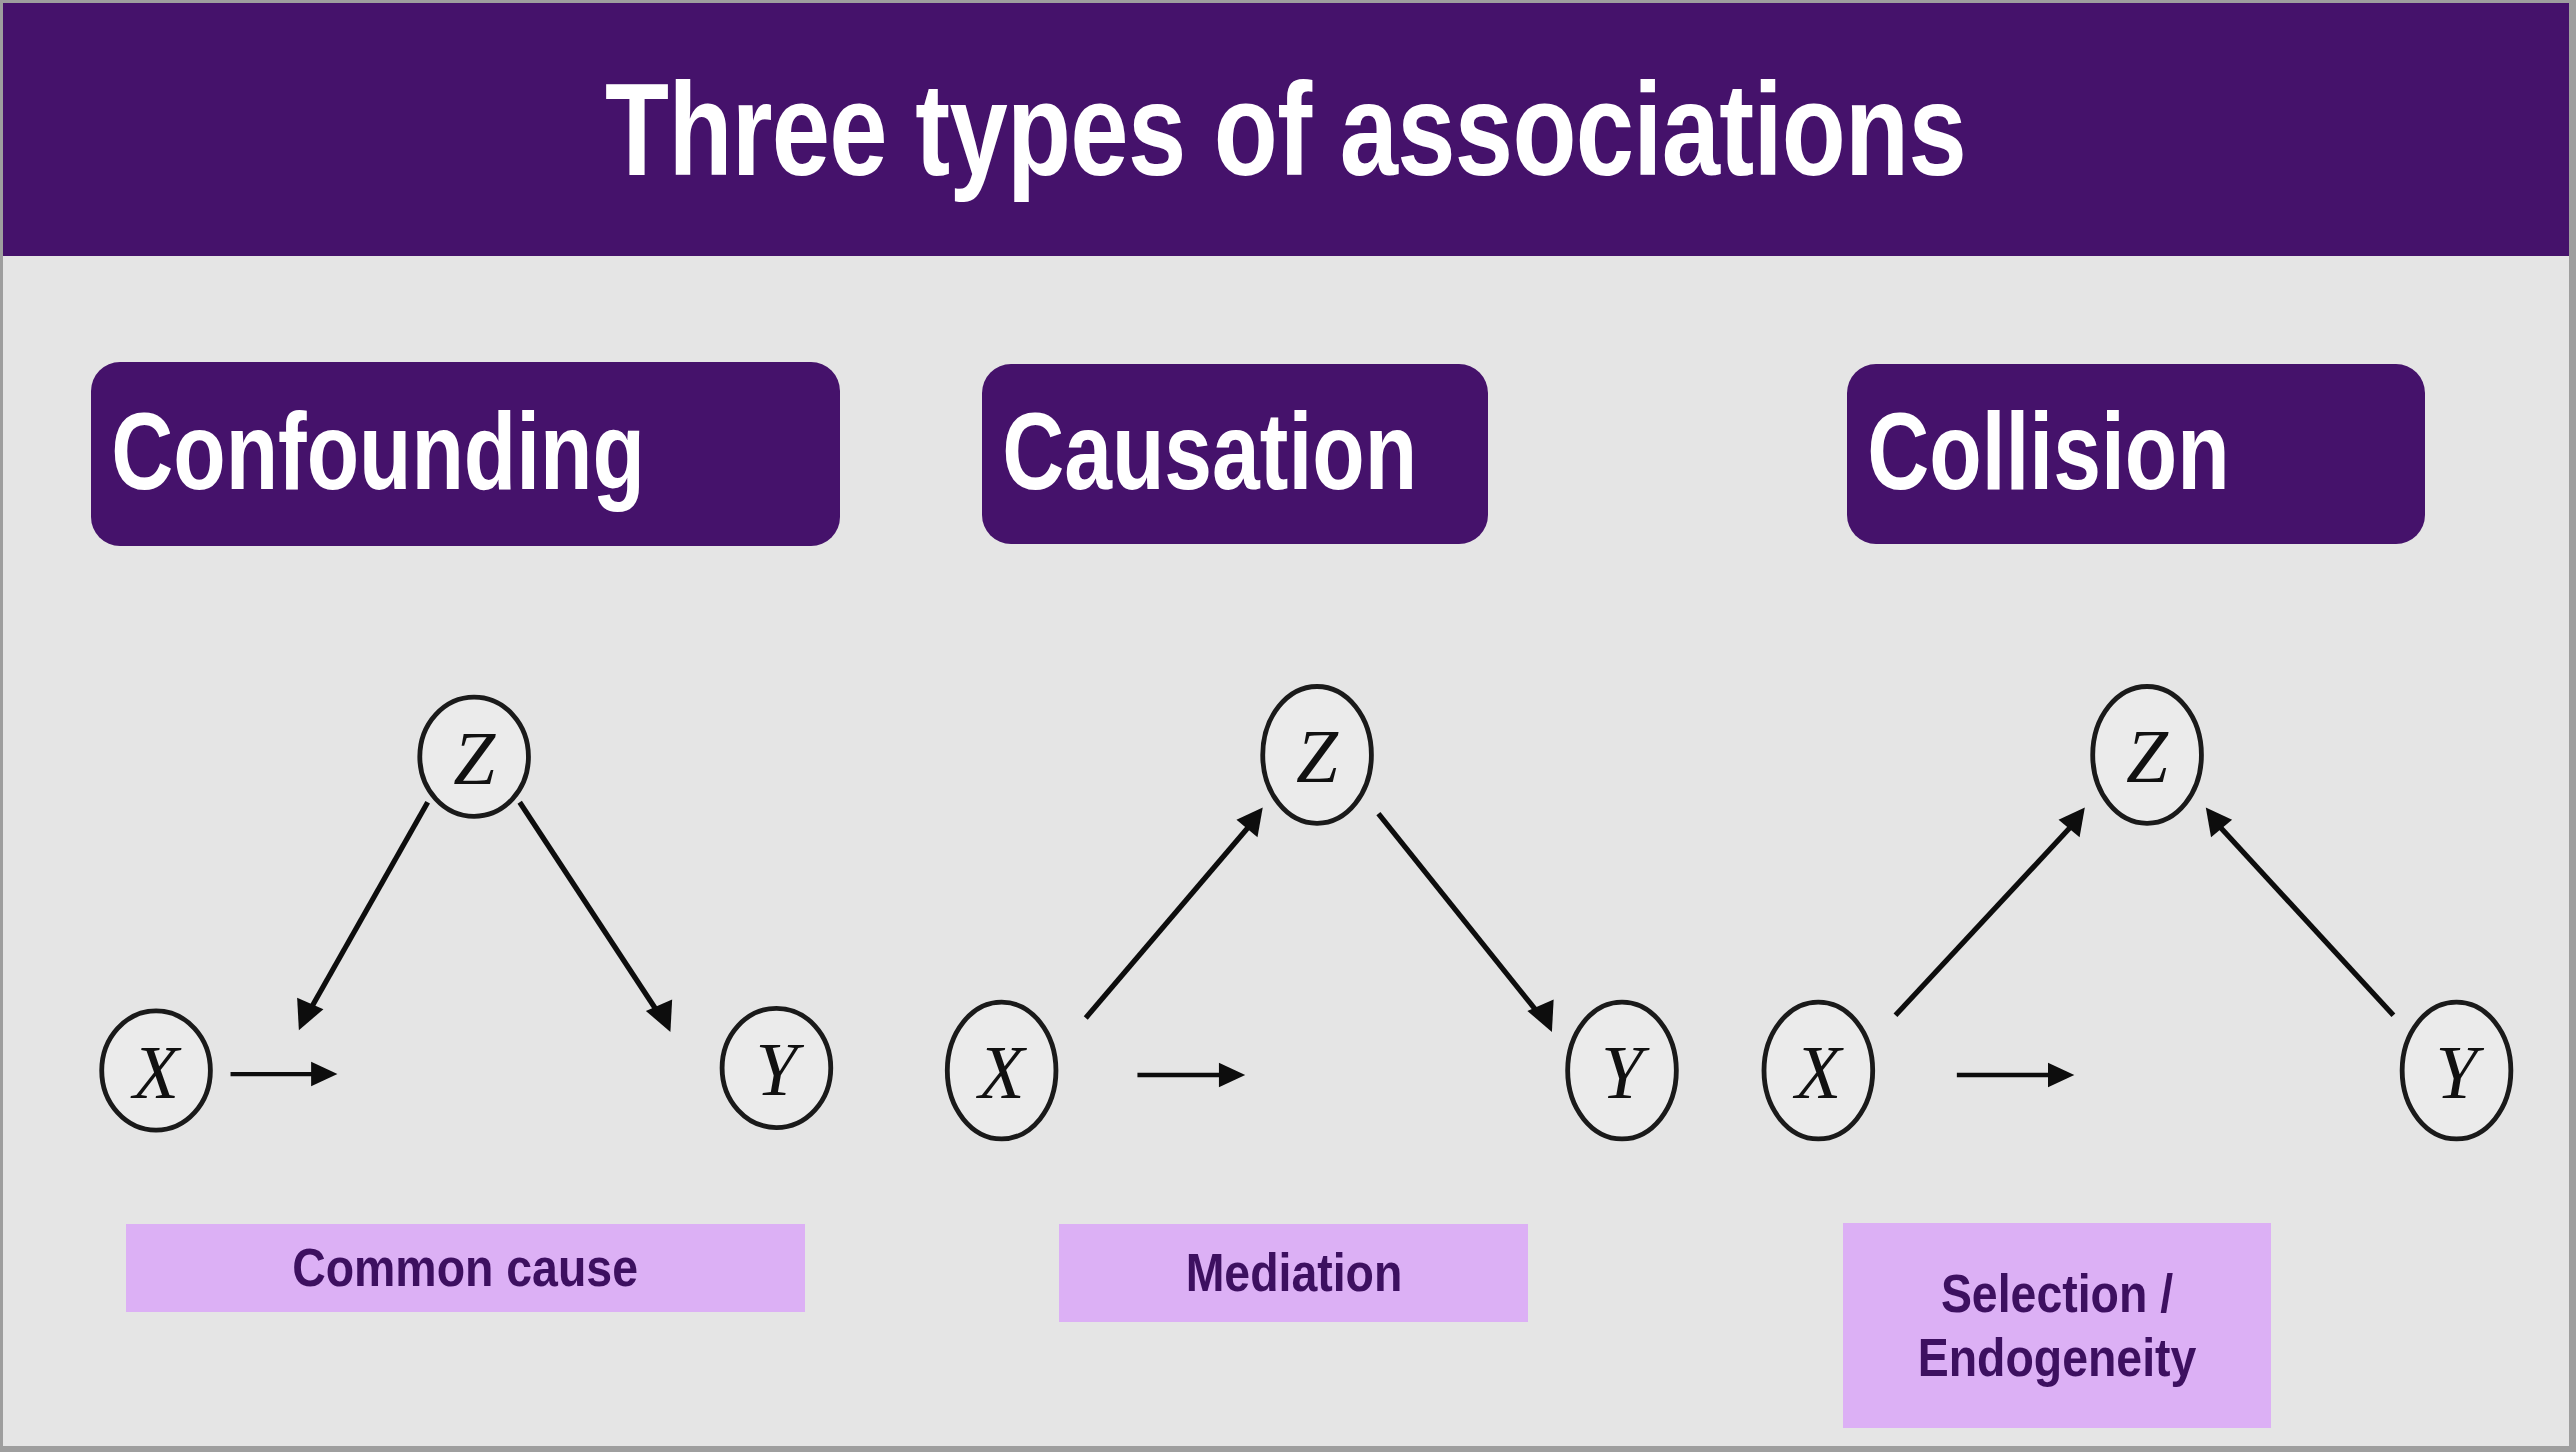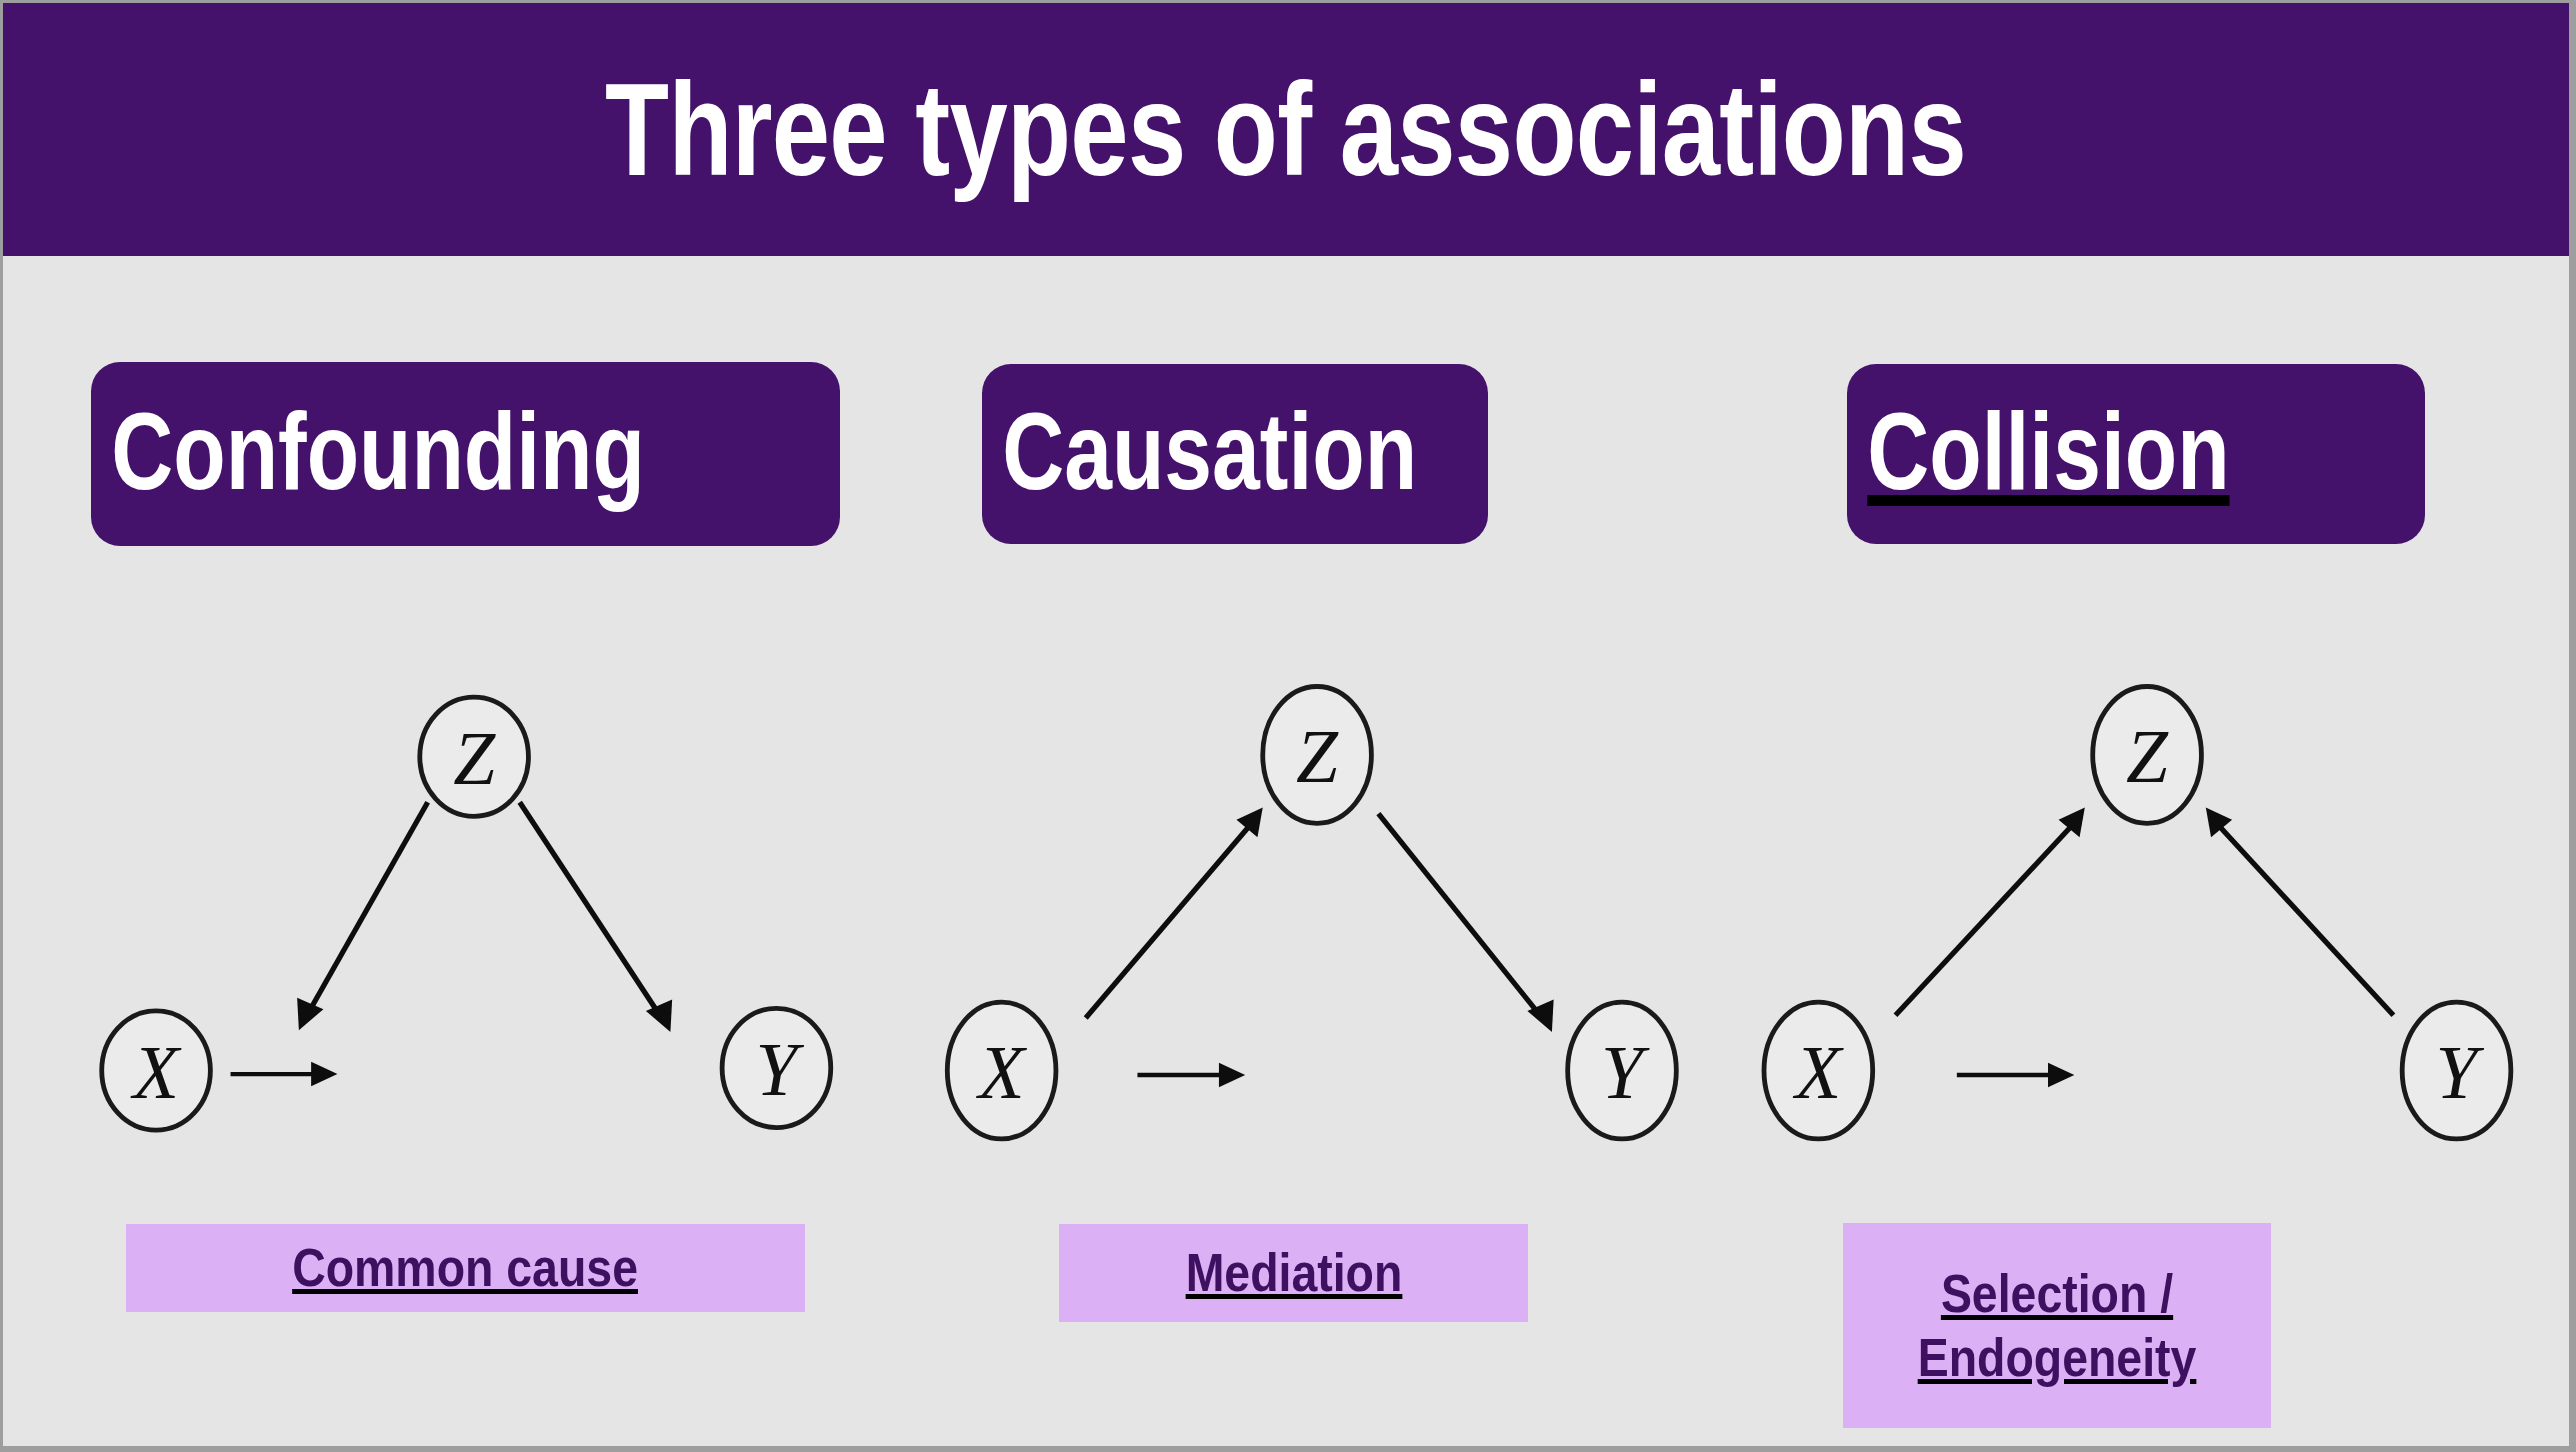--- a/index.html
+++ b/index.html
@@ -60,21 +60,21 @@
     font-weight: bold;
     line-height: 1;
     white-space: nowrap;
     transform: scaleX(0.78);
     transform-origin: left center;
     padding-left: 26px;
     margin-top: -5.3px;
   }
   #head-confounding { left: 88px; top: 359px; width: 749px;  height: 184px; }
   #head-causation   { left: 979px; top: 361px; width: 506px; height: 180px; }
-  #head-collision   { left: 1844px; top: 361px; width: 578px; height: 180px; text-decoration: underline; }
+  #head-collision   { left: 1844px; top: 361px; width: 578px; height: 180px; }
 
   
   .dag {
     position: absolute;
     top: 666px;
     height: 491px;
   }
   #dag-confounding { left: 26px;   width: 885px; }
   #dag-causation   { left: 911px; width: 885px; }
   #dag-collision   { left: 1761px; width: 824px; }
@@ -108,21 +108,20 @@
 
   
   .caption {
     position: absolute;
     background: #dcb0f5;
     display: flex;
     align-items: center;
     justify-content: center;
     text-align: center;
     overflow: hidden;
-    text-decoration: underline;
   }
   .caption-text {
     color: #3d1060;
     font-family: "Liberation Sans Narrow", "Liberation Sans", sans-serif;
     font-size: 54px;
     font-weight: bold;
     line-height: 1.18;
     transform: scaleX(0.86);
     transform-origin: center center;
     white-space: pre-line;

